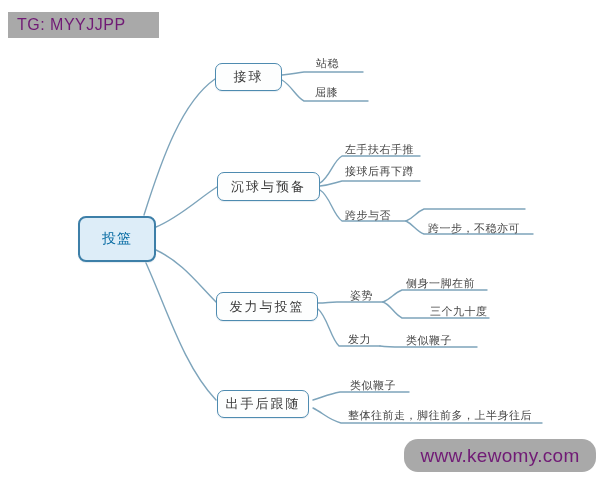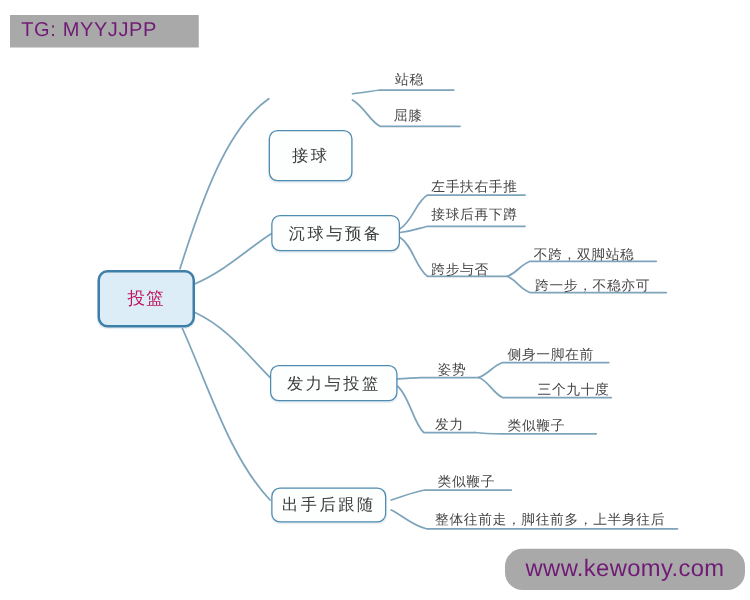--- a/index.html
+++ b/index.html
@@ -18,21 +18,21 @@
   .wm-br{left:404px;top:439px;width:192px;height:33px;font-size:19px;justify-content:center;letter-spacing:0.3px;border-radius:14px;}
   .node{
     position:absolute;box-sizing:border-box;
     display:flex;align-items:center;justify-content:center;
     background:#fdfefe;border:1.5px solid #4e8bb0;border-radius:7px;
     color:#3a3a3a;font-size:13px;letter-spacing:2px;
     box-shadow:0 1px 1px rgba(90,130,160,0.15);
   }
   .node-root{
     background:#ddedf8;border:2px solid #3d7fa8;border-radius:8px;
-    font-size:14px;letter-spacing:1px;color:#be185d;
+    font-size:14px;letter-spacing:1px;color:#0369a1;
   }
   .leaf{
     position:absolute;color:#464646;font-size:11px;white-space:nowrap;letter-spacing:0.5px;
   }
 </style>
 </head>
 <body>
 
 <div class="canvas">
 
@@ -59,32 +59,31 @@
       <path d="M 318 309 C 327 316, 331 339, 339 346 H 380"></path>
       <path d="M 380 346 C 388 347, 393 347, 401 347 H 477"></path>
 
       <path d="M 313 400 C 323 397, 329 394, 340 392 H 409"></path>
       <path d="M 313 408 C 323 413, 329 420, 341 423 H 542"></path>
     </g>
   </svg>
 
   <div class="node node-root" style="left:78px;top:216px;width:78px;height:46px;">投篮</div>
 
-  <div class="node" style="left:215px;top:63px;width:67px;height:41px;margin-top:41px;">接球</div>
+  <div class="node" style="left:215px;top:63px;width:67px;height:28px;">接球</div>
   <div class="node" style="left:217px;top:172px;width:103px;height:29px;">沉球与预备</div>
   <div class="node" style="left:216px;top:292px;width:102px;height:29px;">发力与投篮</div>
   <div class="node" style="left:217px;top:390px;width:92px;height:28px;">出手后跟随</div>
 
   <div class="leaf" style="left:316px;top:56px;">站稳</div>
   <div class="leaf" style="left:315px;top:85px;">屈膝</div>
 
   <div class="leaf" style="left:345px;top:142px;">左手扶右手推</div>
   <div class="leaf" style="left:345px;top:164px;">接球后再下蹲</div>
   <div class="leaf" style="left:345px;top:208px;">跨步与否</div>
-  <div class="leaf" style="left:427px;top:196px;">不跨，双脚站稳</div>
   <div class="leaf" style="left:428px;top:221px;">跨一步，不稳亦可</div>
 
   <div class="leaf" style="left:350px;top:288px;">姿势</div>
   <div class="leaf" style="left:406px;top:276px;">侧身一脚在前</div>
   <div class="leaf" style="left:430px;top:304px;">三个九十度</div>
   <div class="leaf" style="left:348px;top:332px;">发力</div>
   <div class="leaf" style="left:406px;top:333px;">类似鞭子</div>
 
   <div class="leaf" style="left:350px;top:378px;">类似鞭子</div>
   <div class="leaf" style="left:348px;top:408px;">整体往前走，脚往前多，上半身往后</div>

